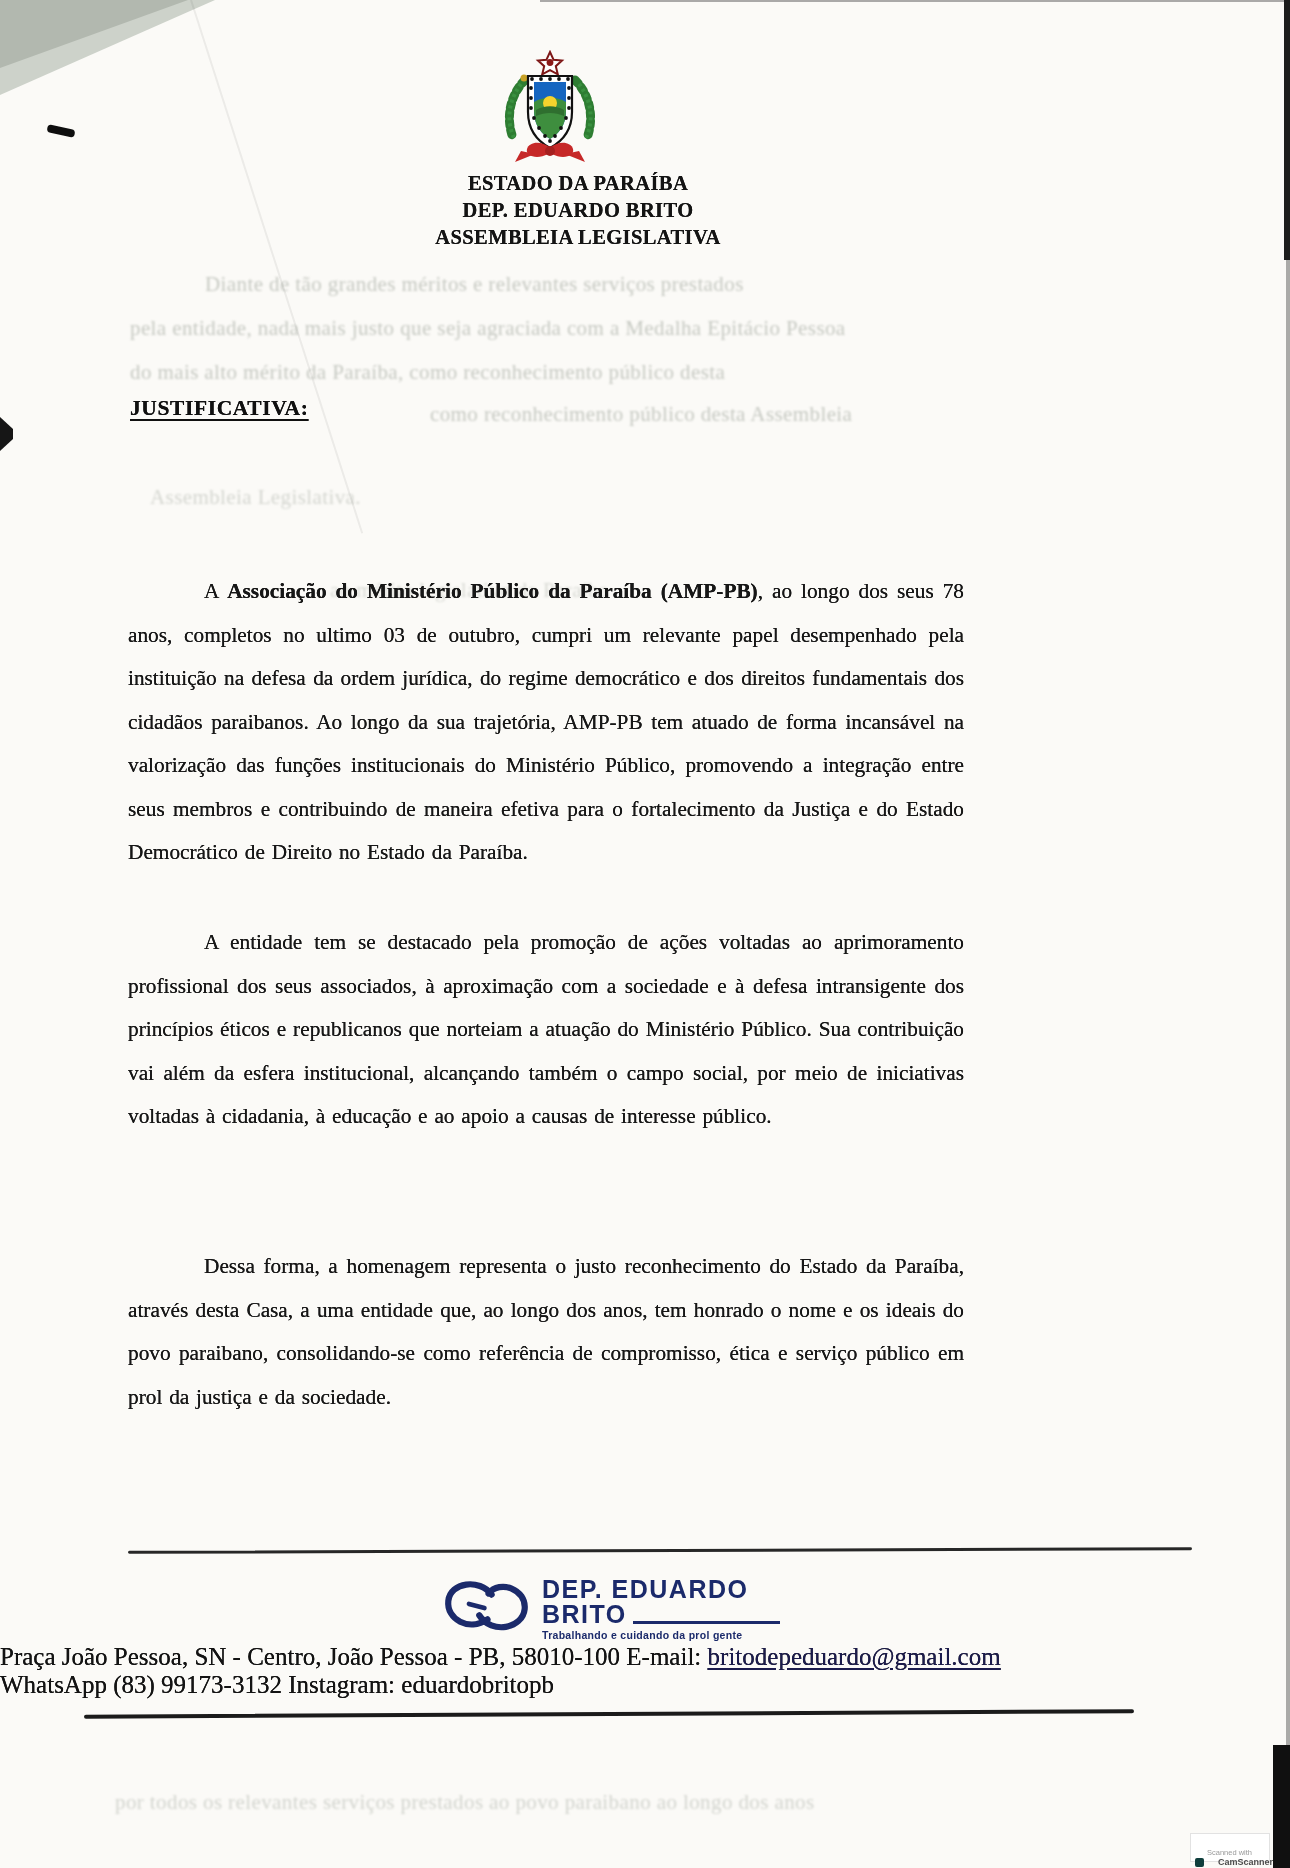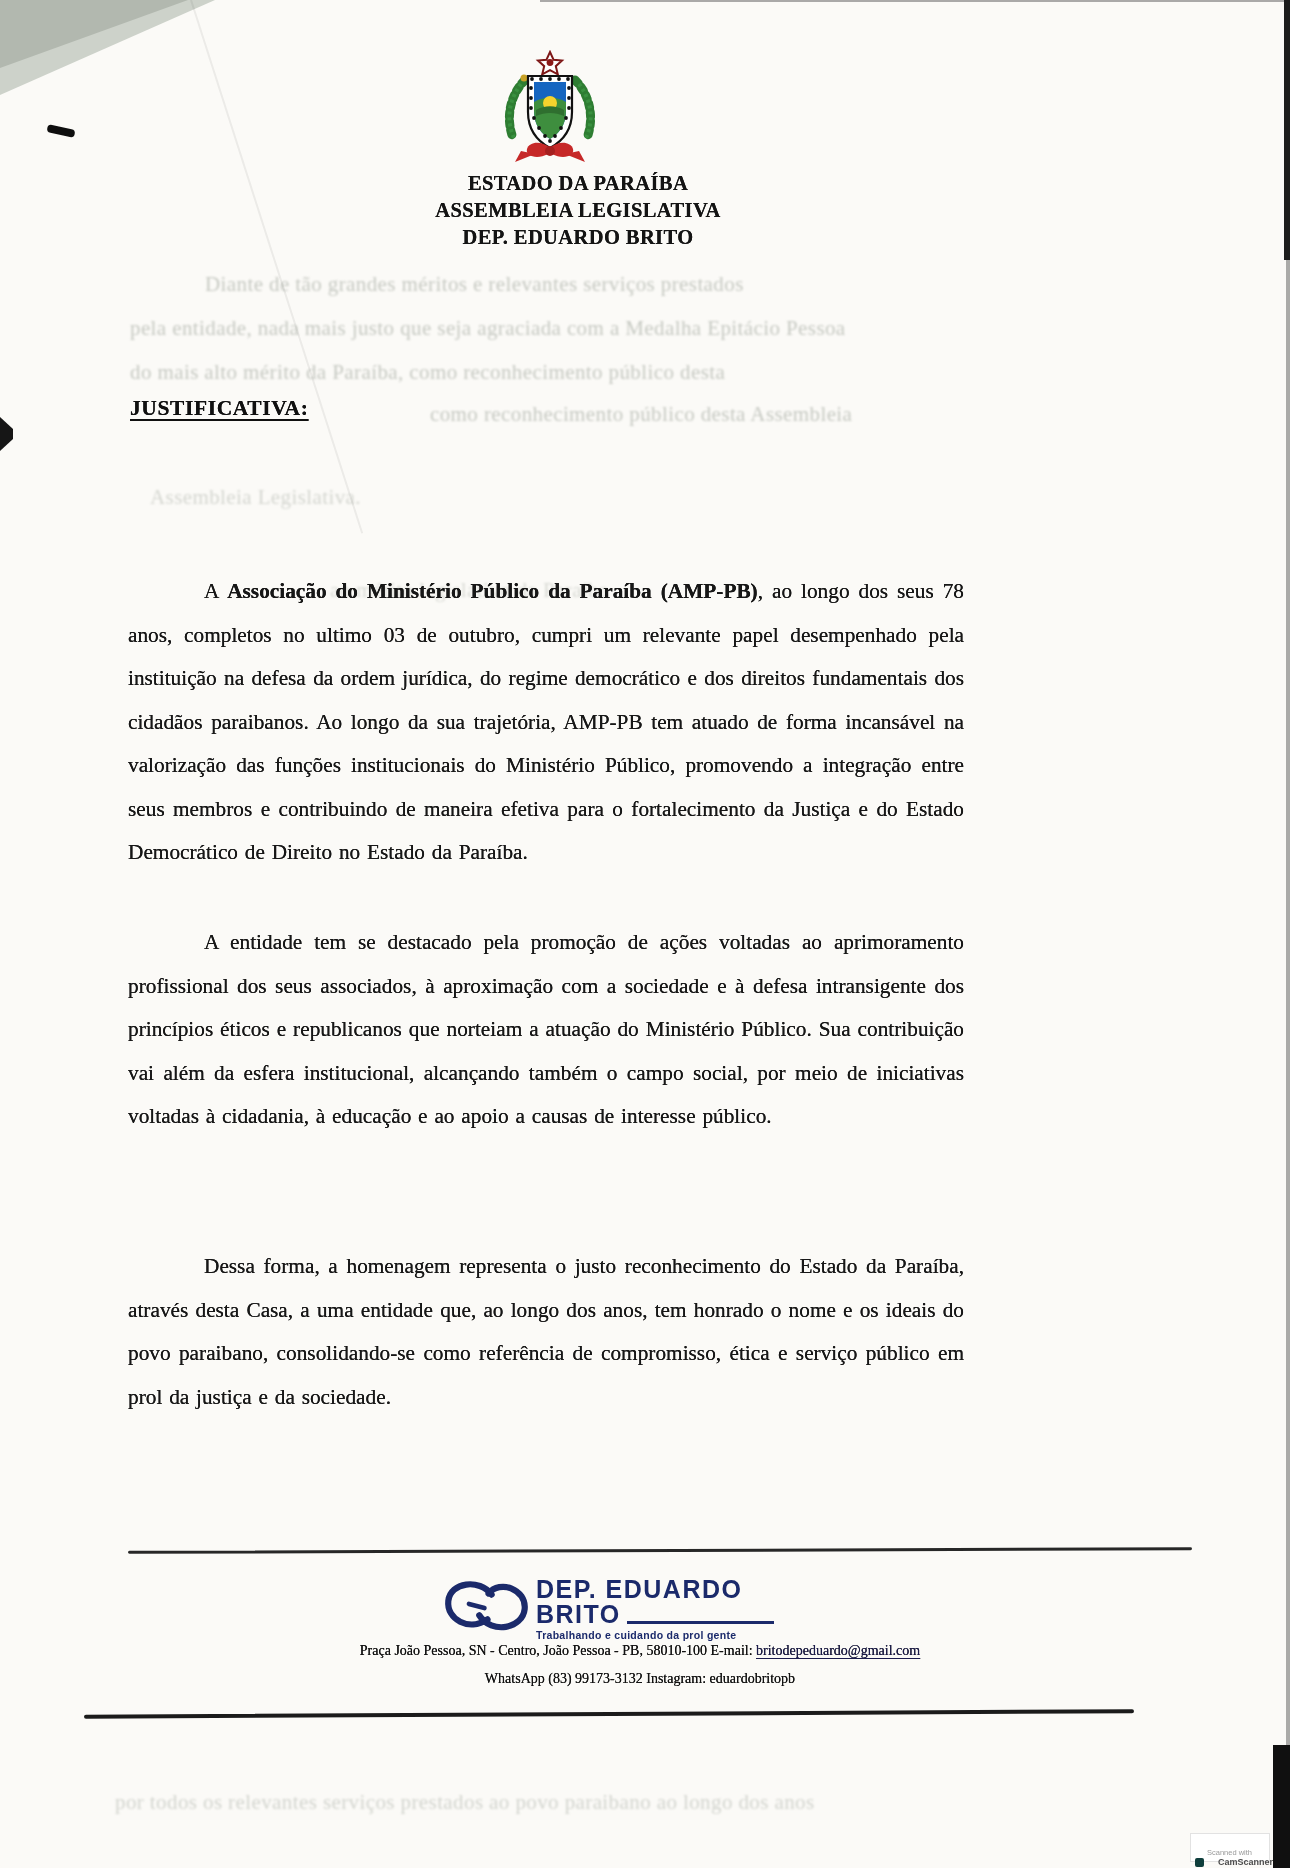--- a/index.html
+++ b/index.html
@@ -69,29 +69,29 @@
   }
   .para b{text-shadow:0 0 .5px #000;}
   #para1{top:549px;}
   #para2{top:900px;}
   #para3{top:1224px;}
   
   .rule1{position:absolute;left:128px;top:1549px;width:1064px;height:3px;background:#272727;border-radius:2px;transform:rotate(-.2deg);}
   .rule2{position:absolute;left:84px;top:1712px;width:1050px;height:3.5px;background:#1b1b1b;border-radius:2px;transform:rotate(-.3deg);}
   .logo-block{position:absolute;left:438px;top:1576px;display:flex;align-items:flex-start;}
   .logo-icon{width:98px;height:62px;flex:0 0 auto;}
-  .logo-text{font-family:"Liberation Sans",sans-serif;color:#1b2a6b;}
+  .logo-text{margin-left:6px;font-family:"Liberation Sans",sans-serif;color:#1b2a6b;}
   .logo-line1{font-size:25px;font-weight:bold;letter-spacing:1.5px;line-height:26px;}
   .logo-line2-row{display:flex;align-items:flex-end;width:238px;}
   .logo-line2{font-size:25px;font-weight:bold;letter-spacing:1.5px;line-height:25px;}
   .logo-underline{flex:1;height:0;border-bottom:3px solid #1b2a6b;margin:0 0 3px 6px;}
   .logo-tagline{font-size:10.5px;font-weight:bold;letter-spacing:.3px;margin-top:2px;white-space:nowrap;}
   .addr{
-    position:absolute;left:0;width:1280px;text-align:center;
-    font-size:14px;color:#131313;text-shadow:0 0 .35px #131313;
+    position:absolute;left:0;width:1280px;
+    font-size:25px;color:#131313;text-shadow:0 0 .35px #131313;
   }
   #addr1{top:1643px;}
   #addr2{top:1671px;}
   .email{color:#1b1b4d;text-decoration:underline;text-underline-offset:3px;}
   
   .camscanner{
     position:absolute;left:1190px;top:1833px;width:80px;height:29px;
     background:#ffffff;border:1px solid #e2e2e2;
     font-family:"Liberation Sans",sans-serif;
     display:flex;flex-direction:column;align-items:flex-start;justify-content:center;
@@ -159,22 +159,22 @@
       <path d="M59 98 C50 90 38 92 36 99 C34 106 46 110 57 104" fill="#c62828"></path>
       <path d="M59 98 C68 90 80 92 82 99 C84 106 72 110 61 104" fill="#c62828"></path>
       <path d="M44 104 L24 112 L30 101 Z" fill="#c62828"></path>
       <path d="M74 104 L94 112 L88 101 Z" fill="#c62828"></path>
       <circle cx="59" cy="101" r="5" fill="#a51f1f"></circle>
     </svg>
   </div>
 
   <div class="header-text">
     <div>ESTADO DA PARAÍBA</div>
+    <div>DEP. EDUARDO BRITO</div>
     <div>ASSEMBLEIA LEGISLATIVA</div>
-    <div>DEP. EDUARDO BRITO</div>
   </div>
 
   <div class="ghost" style="left:205px;top:272px;width:750px;">Diante de tão grandes méritos e relevantes serviços prestados</div>
   <div class="ghost" style="left:130px;top:316px;width:830px;">pela entidade, nada mais justo que seja agraciada com a Medalha Epitácio Pessoa</div>
   <div class="ghost" style="left:130px;top:360px;width:825px;">do mais alto mérito da Paraíba, como reconhecimento público desta</div>
   <div class="ghost" style="left:430px;top:402px;width:525px;">como reconhecimento público desta Assembleia</div>
   <div class="ghost" style="left:150px;top:485px;width:260px;opacity:.4;">Assembleia Legislativa.</div>
   <div class="ghost" style="left:330px;top:578px;width:560px;opacity:.35;">ao mérito legislativo da Paraíba</div>
   <div class="ghost" style="left:115px;top:1790px;width:830px;opacity:.42;">por todos os relevantes serviços prestados ao povo paraibano ao longo dos anos</div>
 

